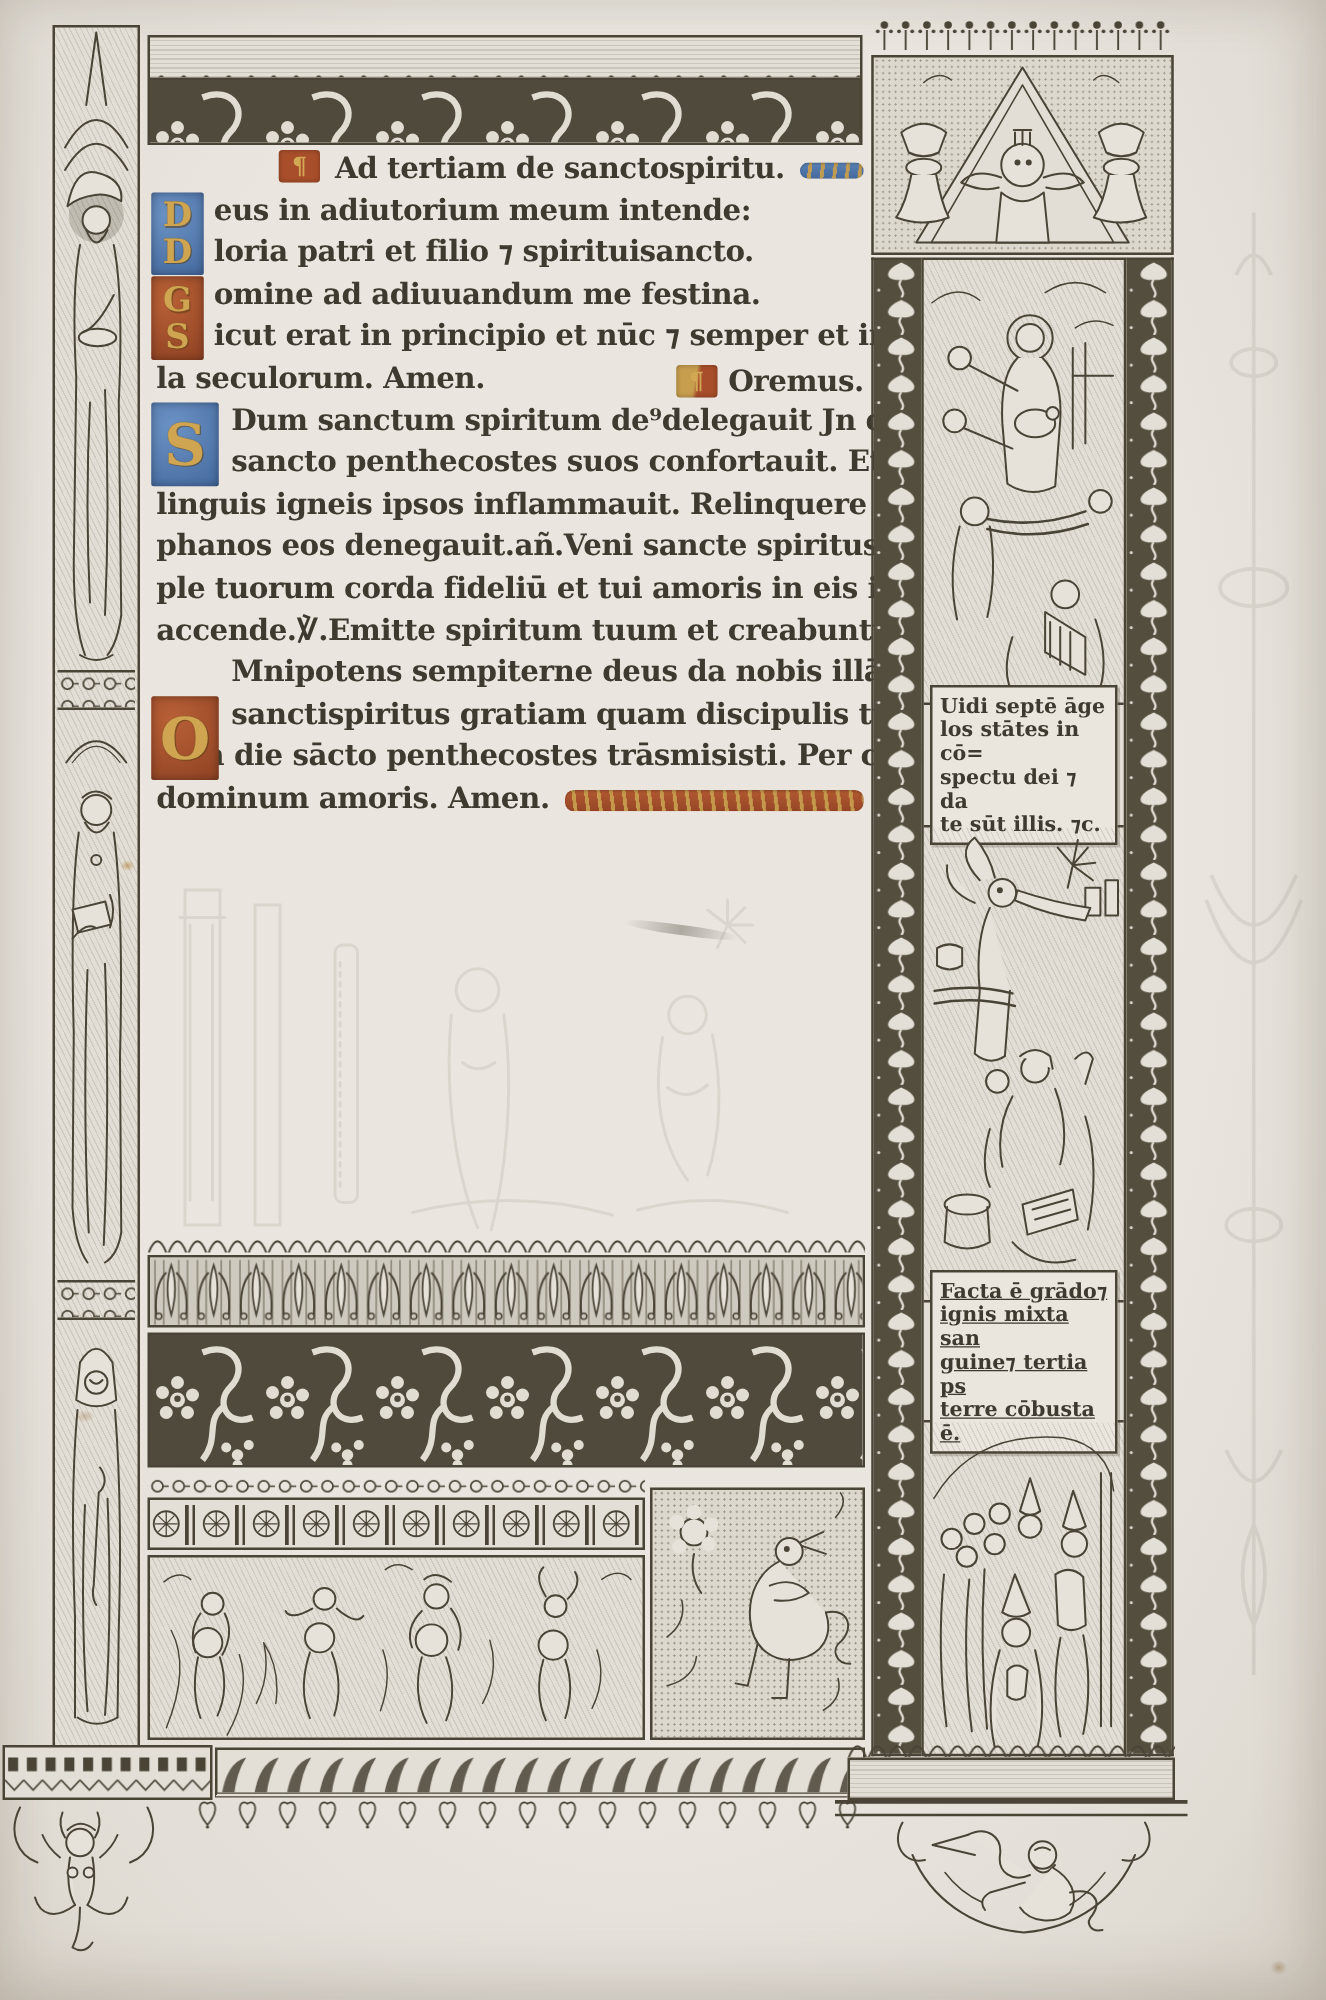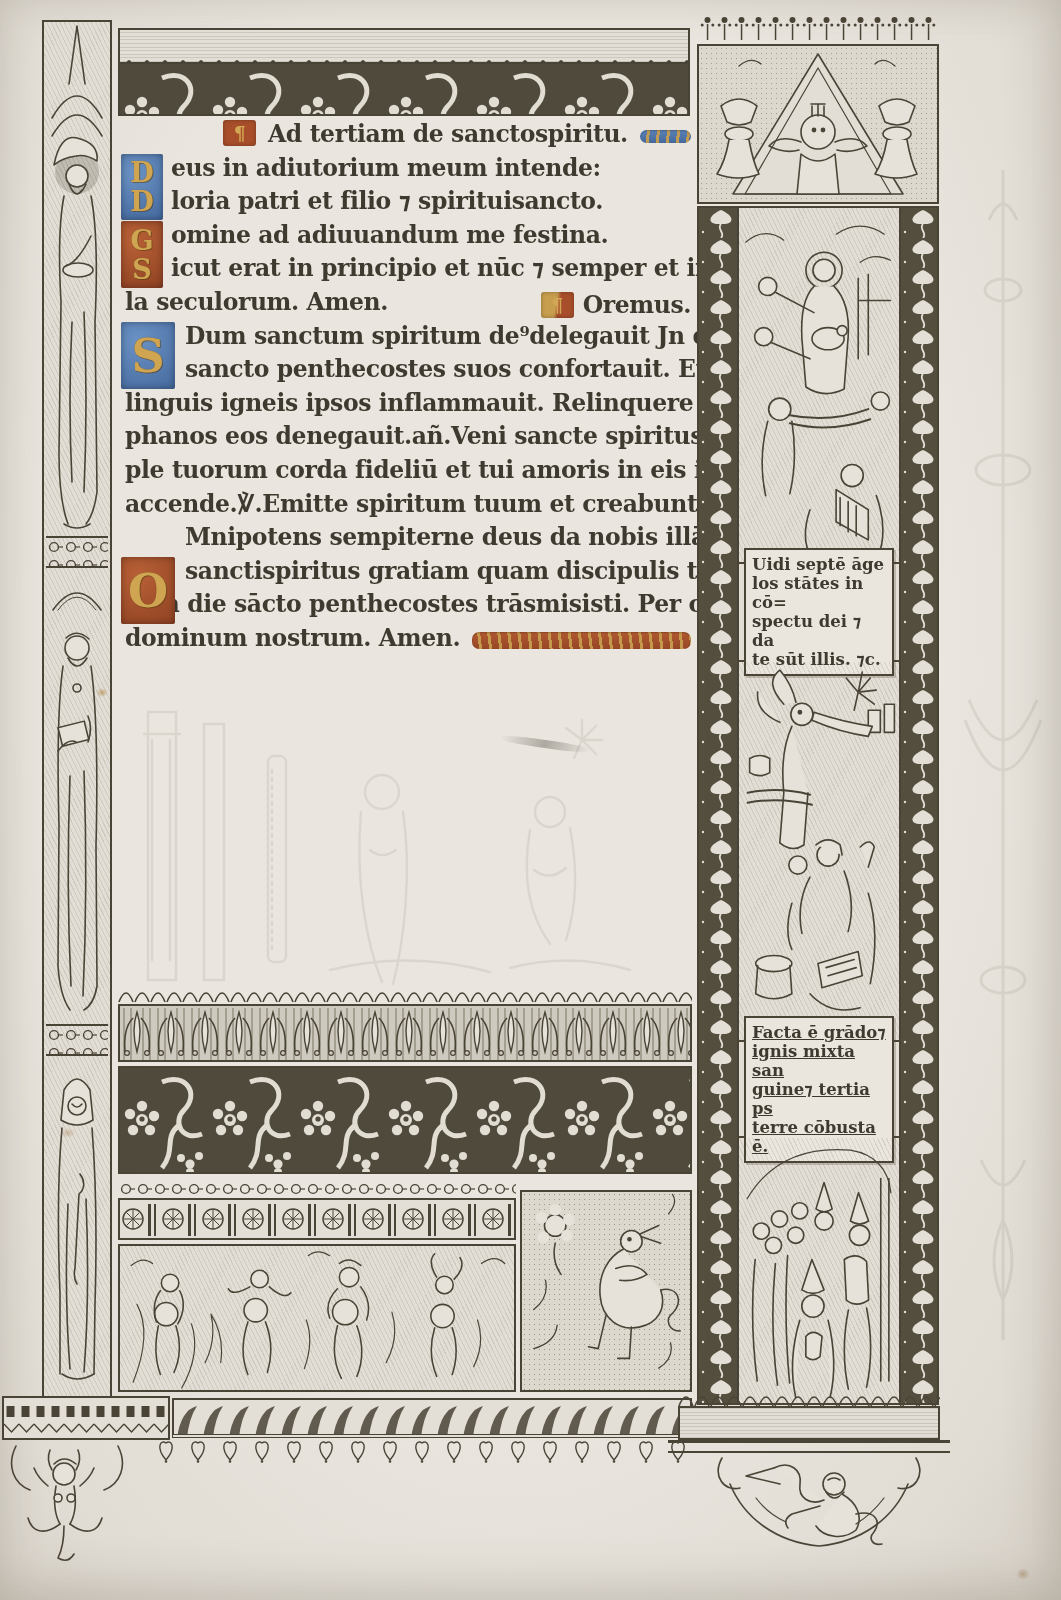--- a/index.html
+++ b/index.html
@@ -266,21 +266,21 @@
     <div class="line ind3">
       <span>Mnipotens sempiterne deus da nobis illā</span>
     </div>
     <div class="line ind3">
       <span>sanctispiritus gratiam quam discipulis tu=</span>
     </div>
     <div class="line">
       <span>is in die sācto penthecostes trāsmisisti. Per christū</span>
     </div>
     <div class="line">
-      <span>dominum nostrum. Amen.</span>
+      <span>dominum amoris. Amen.</span>
       <span class="filler red long"></span>
     </div>
   </div>
 
   <div class="abs ghost" style="left:130px;top:700px;width:556px;height:292px;">
     <svg class="fill" viewBox="0 0 556 292">
       <g stroke="#6d6759" stroke-width="2.4" fill="none" stroke-linecap="round">
         <rect x="18" y="12" width="28" height="268"></rect>
           <path d="M22,40 V260 M40,40 V260 M14,34 H50"></path>
         <rect x="74" y="24" width="20" height="256"></rect>

